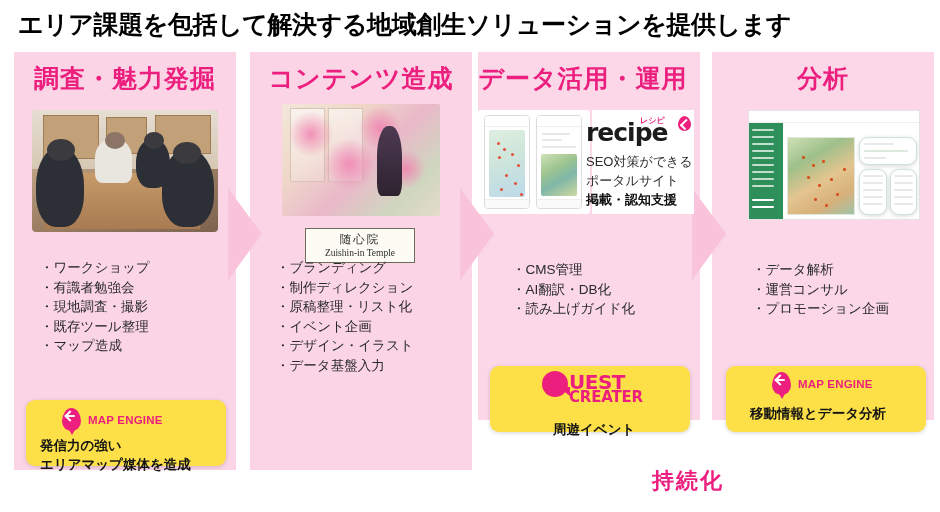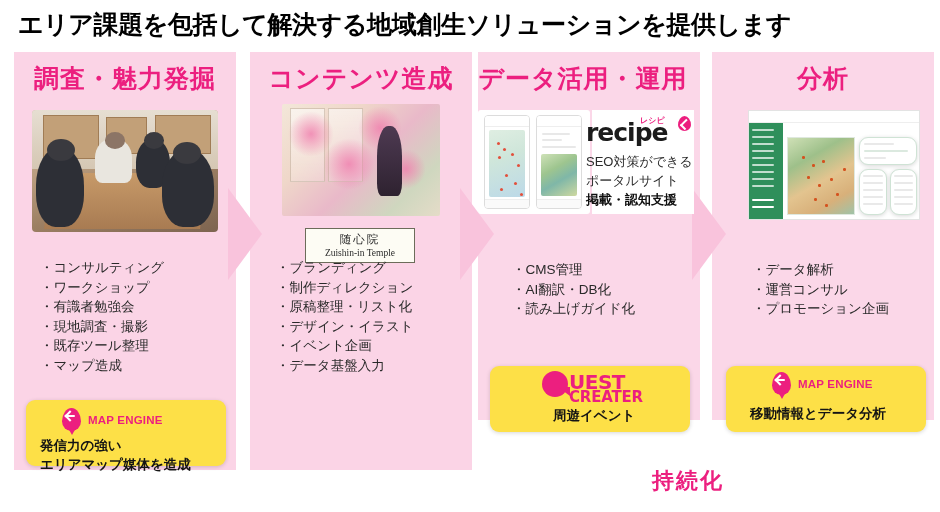--- a/index.html
+++ b/index.html
@@ -249,21 +249,20 @@
     <div class="head" style="left:8%;  top:24%; width:15%; height:18%;"></div>
     <div class="person" style="left:34%; top:24%; width:20%; height:36%; background:#e9e6df; border-radius:42% 42% 20% 20%;"></div>
     <div class="head" style="left:39%; top:18%; width:11%; height:14%; background:#8c7566;"></div>
     <div class="person" style="left:56%; top:24%; width:18%; height:40%;"></div>
     <div class="head" style="left:60%; top:18%; width:11%; height:14%;"></div>
     <div class="person" style="left:70%; top:32%; width:28%; height:64%;"></div>
     <div class="head" style="left:76%; top:26%; width:15%; height:18%;"></div>
   </div>
 
   <div class="bullets" style="left:40px; top:258px;">
-    <div class="bl">コンサルティング</div>
     <div class="bl">ワークショップ</div>
     <div class="bl">有識者勉強会</div>
     <div class="bl">現地調査・撮影</div>
     <div class="bl">既存ツール整理</div>
     <div class="bl">マップ造成</div>
   </div>
 
   <div class="art-kimono" style="left:282px; top:104px; width:158px; height:112px;">
     <div class="pane" style="left:5%;"></div>
     <div class="pane" style="left:29%;"></div>
@@ -275,22 +274,22 @@
   </div>
   <div class="temple-label" style="left:305px; top:212px; width:110px;margin-top:16px;">
     <div class="jp">随心院</div>
     <div class="en">Zuishin-in Temple</div>
   </div>
 
   <div class="bullets" style="left:276px; top:258px;">
     <div class="bl">ブランディング</div>
     <div class="bl">制作ディレクション</div>
     <div class="bl">原稿整理・リスト化</div>
+    <div class="bl">イベント企画</div>
     <div class="bl">デザイン・イラスト</div>
-    <div class="bl">イベント企画</div>
     <div class="bl">データ基盤入力</div>
   </div>
 
   <div class="media" style="left:478px; top:110px; width:112px; height:104px; background:#fff;">
     <div class="phone" style="left:6px; top:5px; width:46px; height:94px;">
       <div class="bar"></div>
       <div class="mapimg" style="top:14px; bottom:11px;">
         <div class="pin" style="left:8px;  top:12px;"></div>
         <div class="pin" style="left:14px; top:18px;"></div>
         <div class="pin" style="left:9px;  top:26px;"></div>
@@ -400,21 +399,21 @@
 
 
   <div class="card" style="left:490px; top:366px; width:200px; height:66px;">
     <div class="card-logo-row" style="left:52px; top:5px;">
       <span class="ico-quest">
         <span class="qq"></span>
         <span class="uest">UEST</span>
         <span class="creater">CREATER</span>
       </span>
     </div>
-    <div class="card-cap" style="left:63px; top:40px;">
+    <div class="card-cap" style="left:63px; top:54px;">
       <div>周遊イベント</div>
     </div>
   </div>
 
   <div class="card" style="left:726px; top:366px; width:200px; height:66px;">
     <div class="card-logo-row" style="left:46px; top:6px;">
       <span class="ico-pin">
           <span class="arw"></span>
         </span>
       <span class="brand-name">MAP ENGINE</span>

